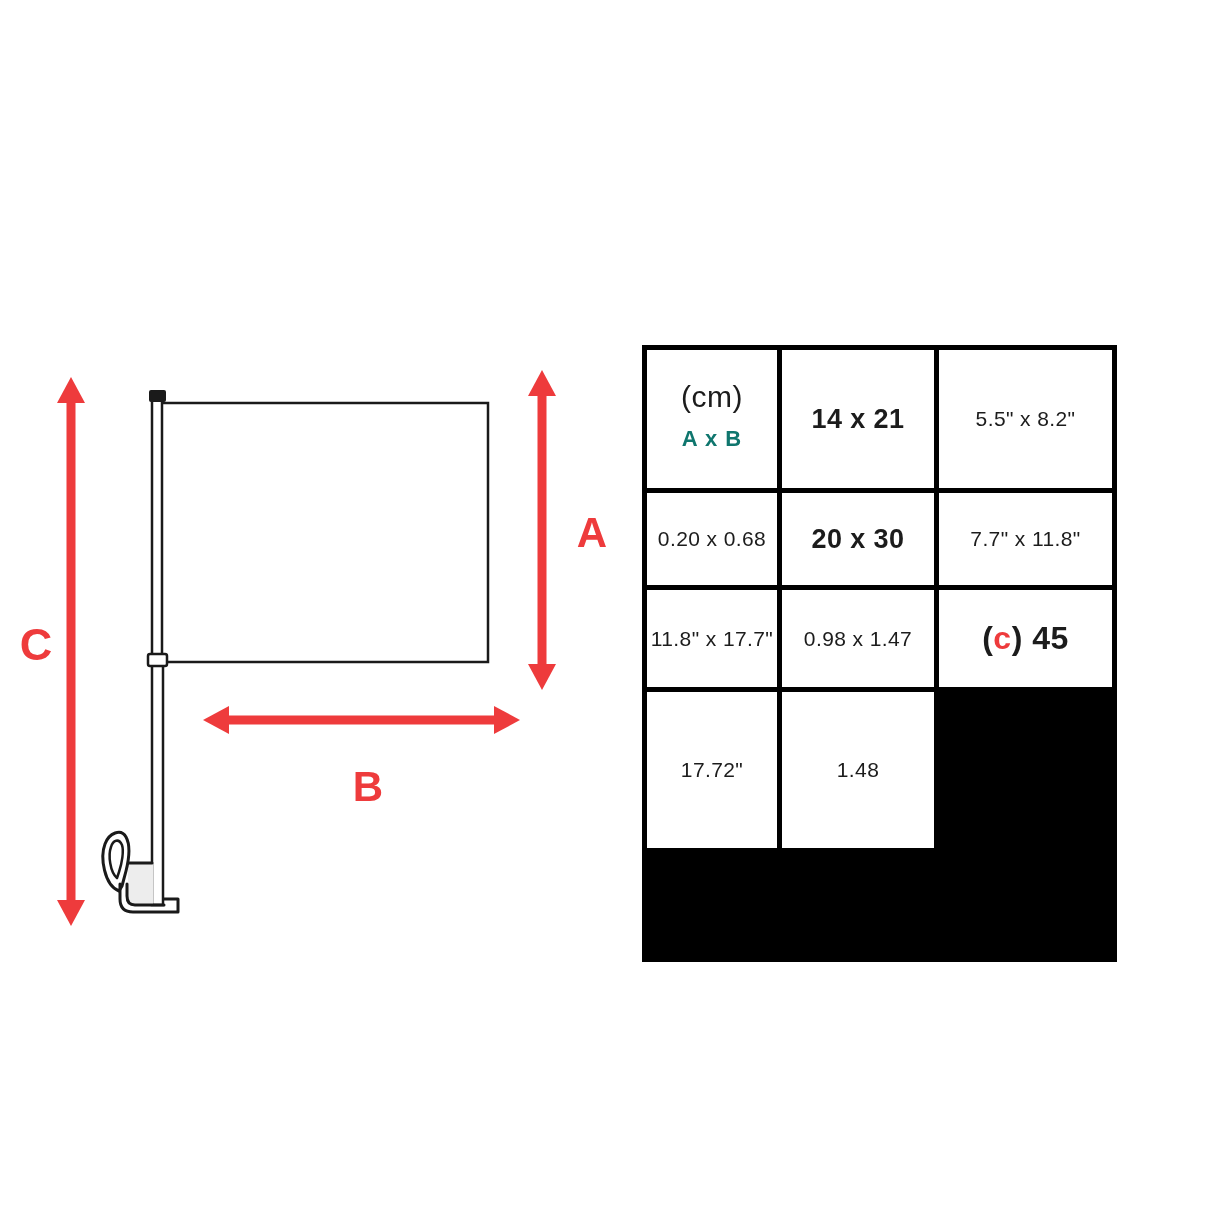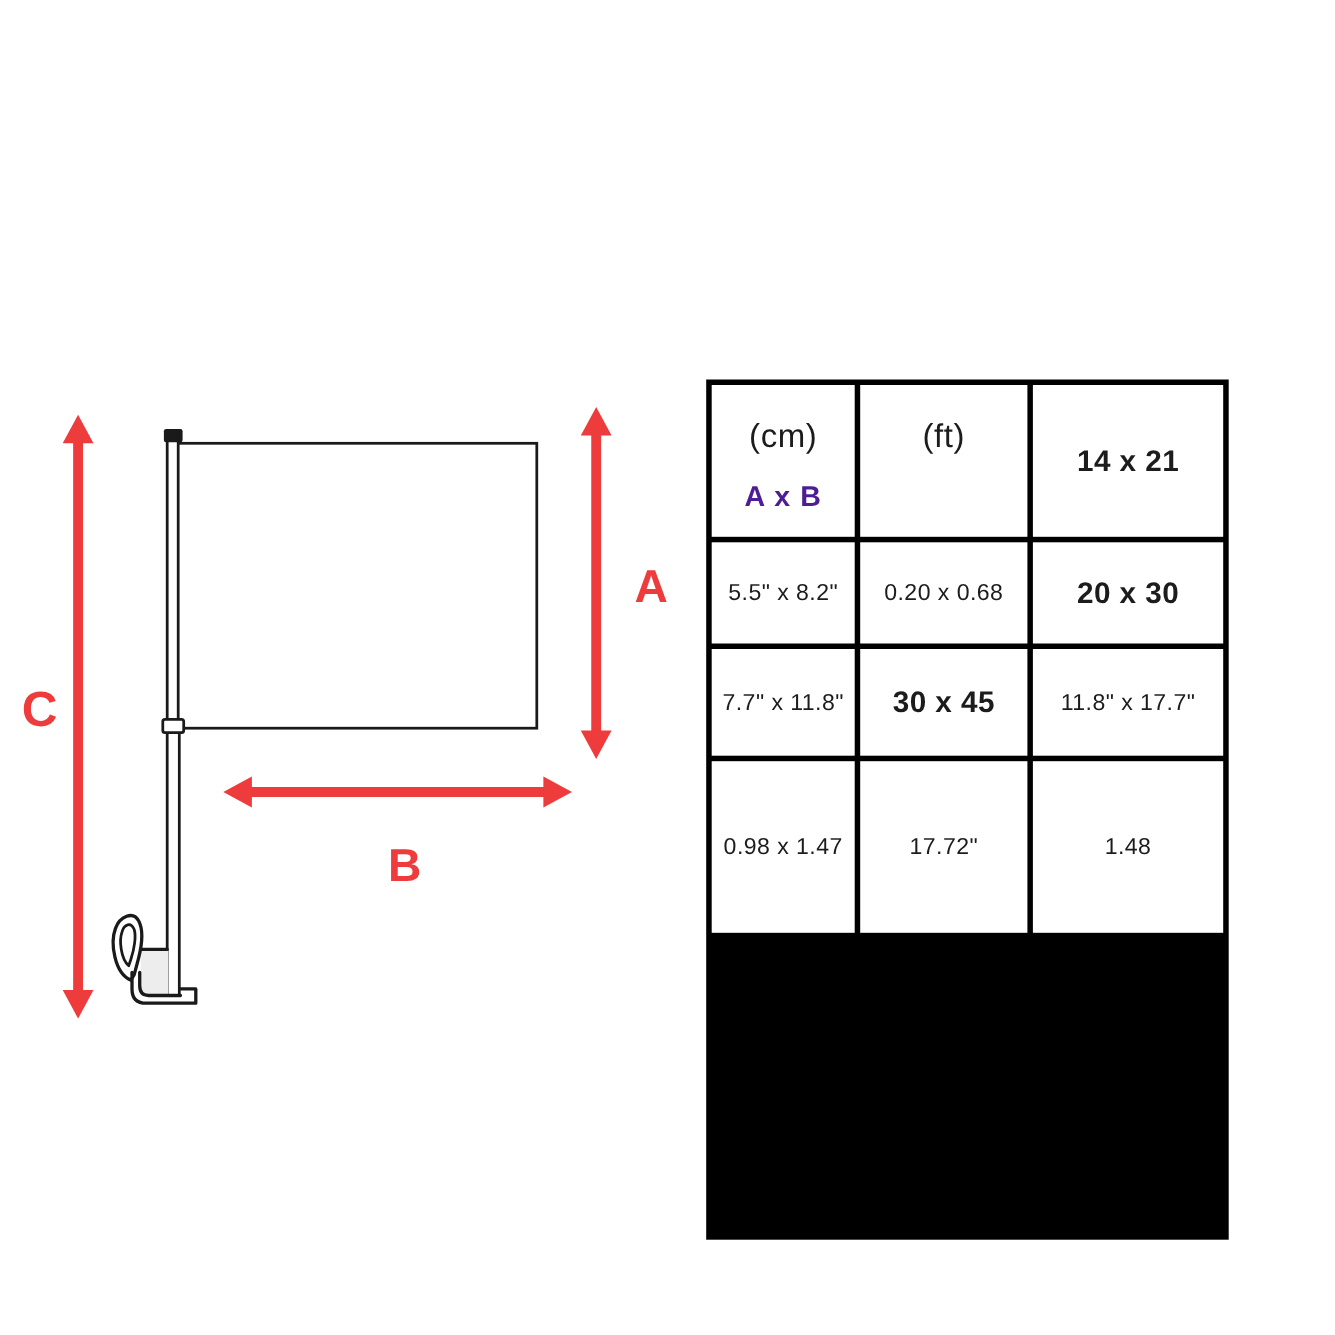--- a/index.html
+++ b/index.html
@@ -30,21 +30,21 @@
     letter-spacing: 0;
   }
   .label-a { left: 564px; top: 512px; }
   .label-b { left: 340px; top: 766px; }
   .label-c { left:   8px; top: 622px; font-size: 45px; }
 
   
   .size-table {
     position: absolute;
     left: 642px; top: 345px;
-    width: 475px; height: 782px;
+    width: 475px; height: 617px;
     box-sizing: border-box;
     background: #000;
     display: grid;
     grid-template-columns: 130px 152px 173px;
     grid-template-rows: 138px 92px 97px 156px 104px;
     gap: 5px;
     padding: 5px;
   }
   .cell {
     background: #fff;
@@ -58,24 +58,24 @@
     color: #1c1c1c;
   }
   .cell.head {
     justify-content: flex-start;
     padding-top: 30px;
     font-size: 30px;
     letter-spacing: 0.5px;
   }
   .cell.size-cm { font-weight: 700; font-size: 27px; }
   .axb {
-    margin-top: 22px;
+    margin-top: 12px;
     font-weight: 700;
-    font-size: 26px;
-    color: #4c1d95;
+    font-size: 22px;
+    color: #0f766e;
     letter-spacing: 1px;
   }
   .c45 { font-weight: 700; font-size: 32px; letter-spacing: 0.5px; }
   .c45 .red-c { color: #ee3b3c; }
 </style>
 </head>
 <body>
 
 <div class="canvas">
 
@@ -121,32 +121,31 @@
   <div class="dim-label label-a">A</div>
   <div class="dim-label label-b">B</div>
   <div class="dim-label label-c">C</div>
 
   <div class="size-table">
 
     <div class="cell head">
       <div>(cm)</div>
       <div class="axb">A x B</div>
     </div>
-    <div class="cell head">
-      <div>(ft)</div>
-    </div>
 
     <div class="cell size-cm">14 x 21</div>
     <div class="cell">5.5" x 8.2"</div>
     <div class="cell">0.20 x 0.68</div>
 
     <div class="cell size-cm">20 x 30</div>
     <div class="cell">7.7" x 11.8"</div>
 
-    <div class="cell size-cm">30 x 45</div>
     <div class="cell">11.8" x 17.7"</div>
     <div class="cell">0.98 x 1.47</div>
 
+    <div class="cell">
+      <span class="c45"><span>(</span><span class="red-c">c</span><span>) 45</span></span>
+    </div>
     <div class="cell">17.72"</div>
     <div class="cell">1.48</div>
   </div>
 
 </div>
 
 </body></html>

